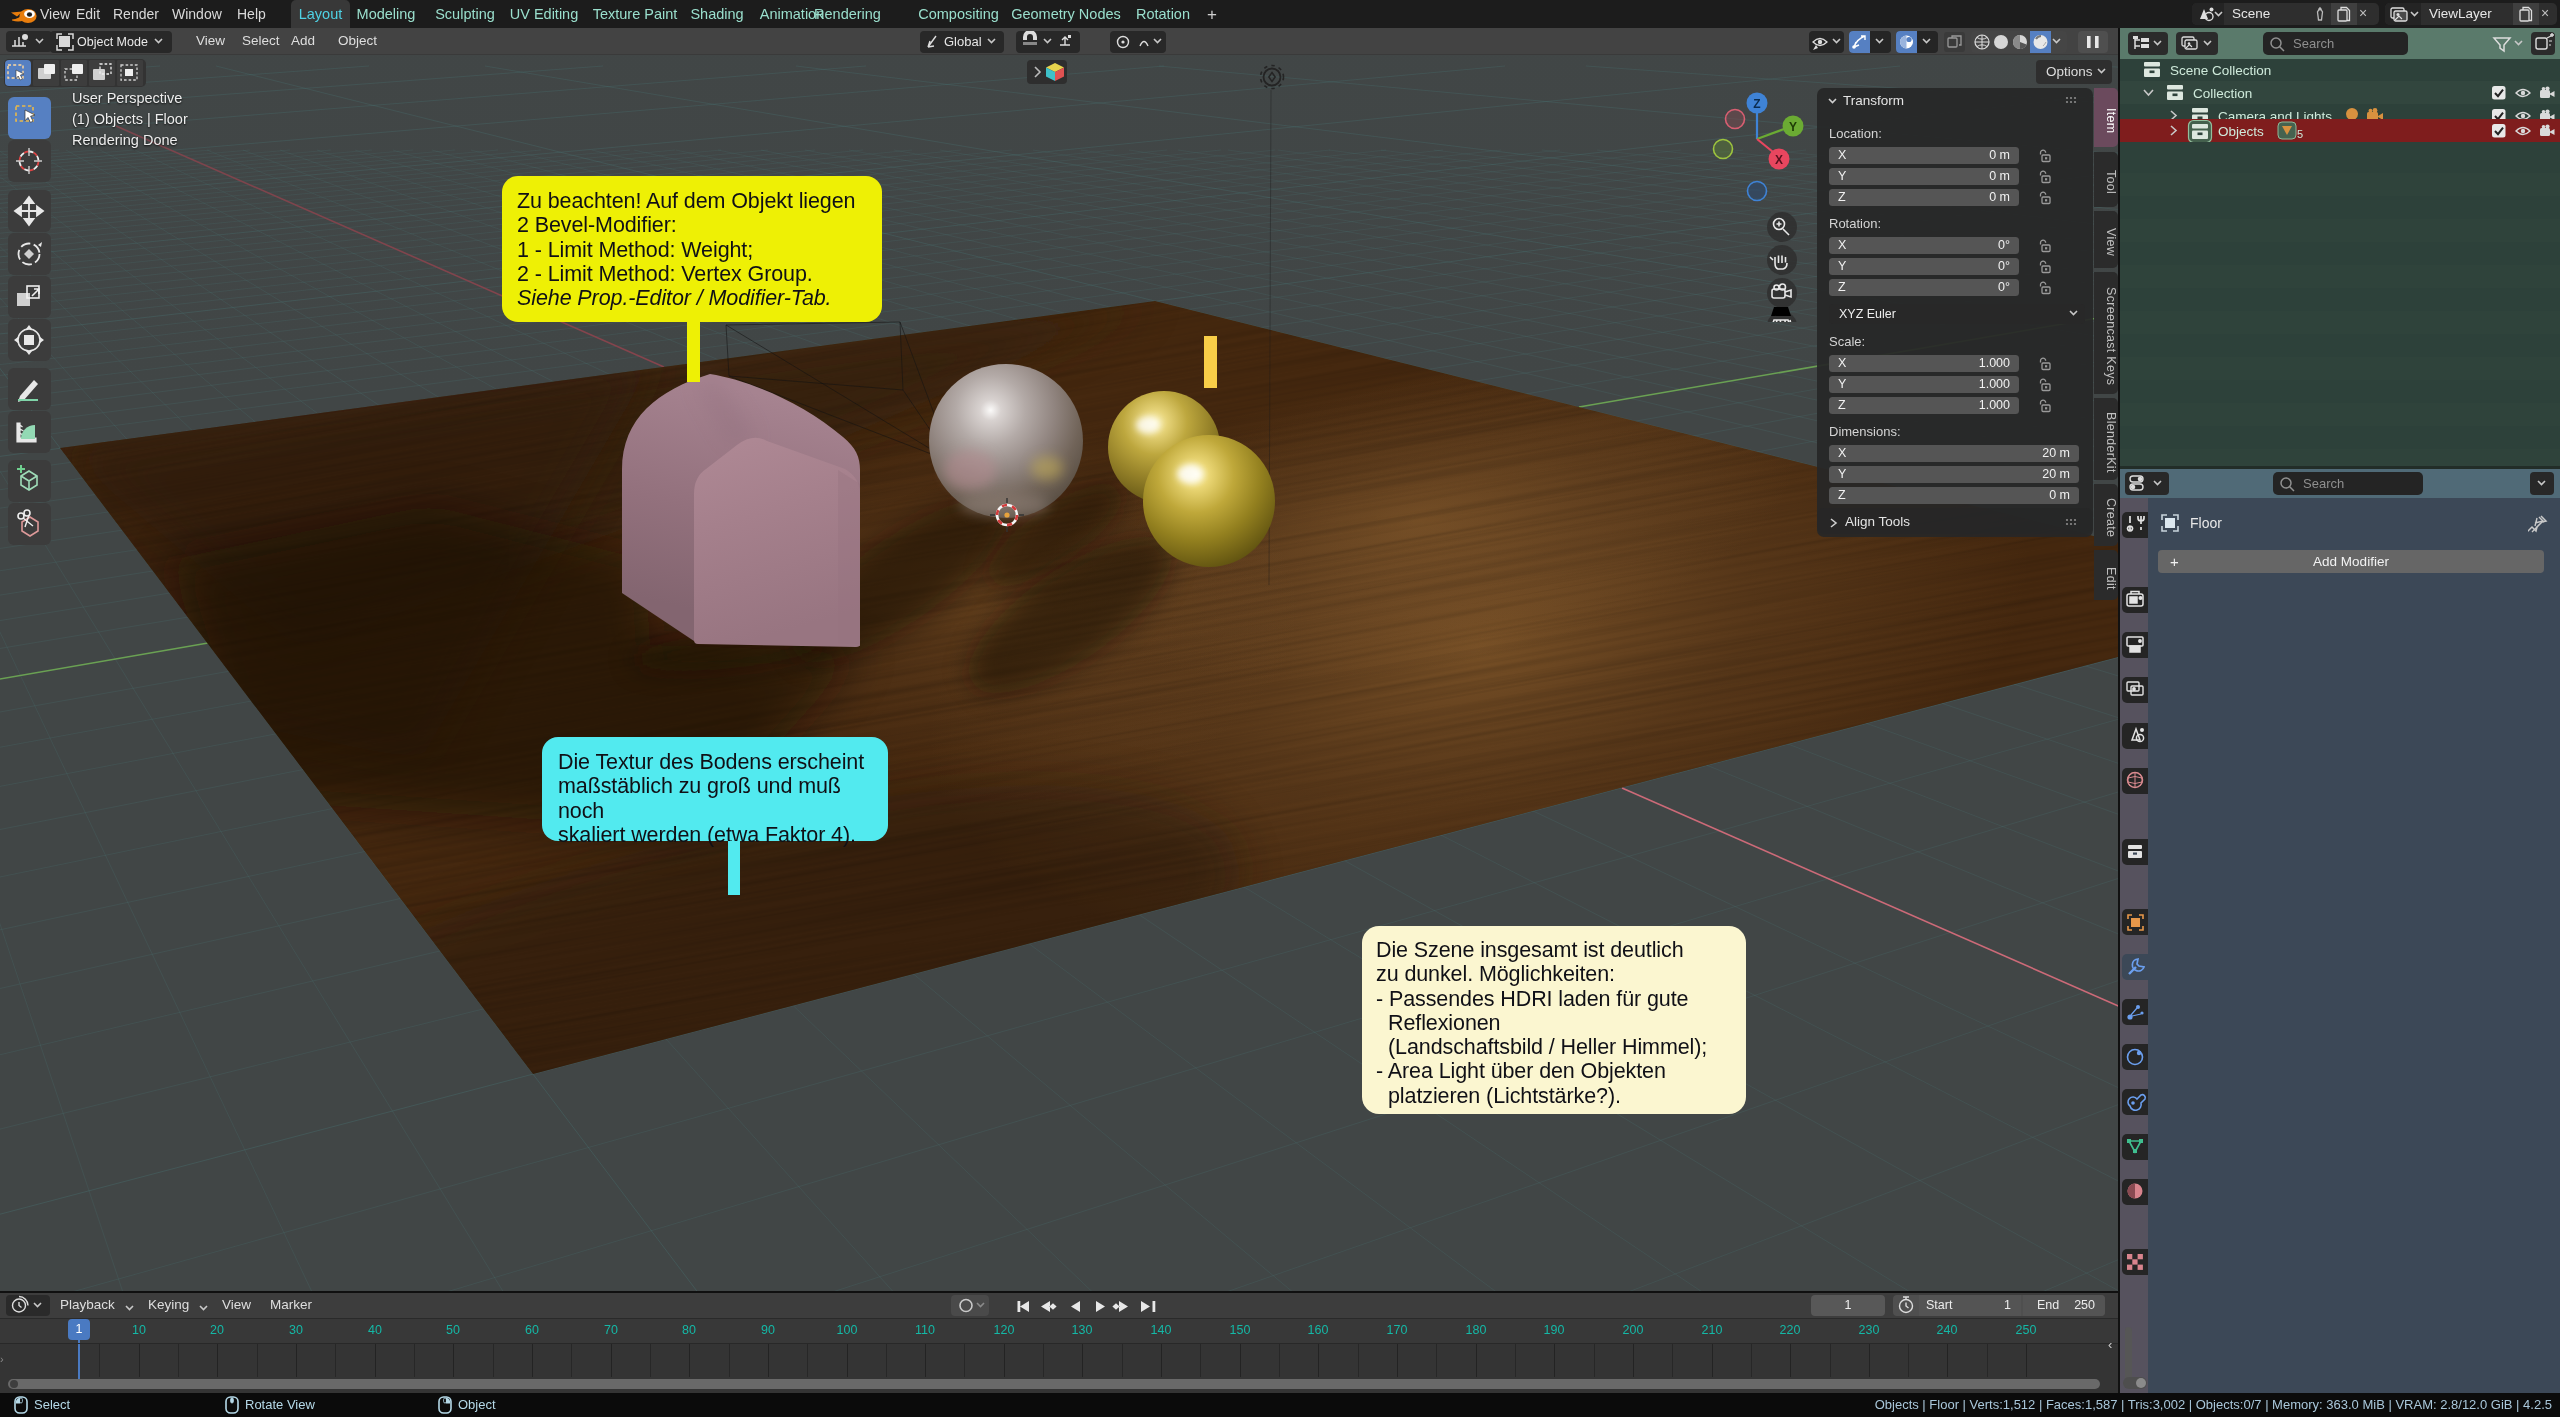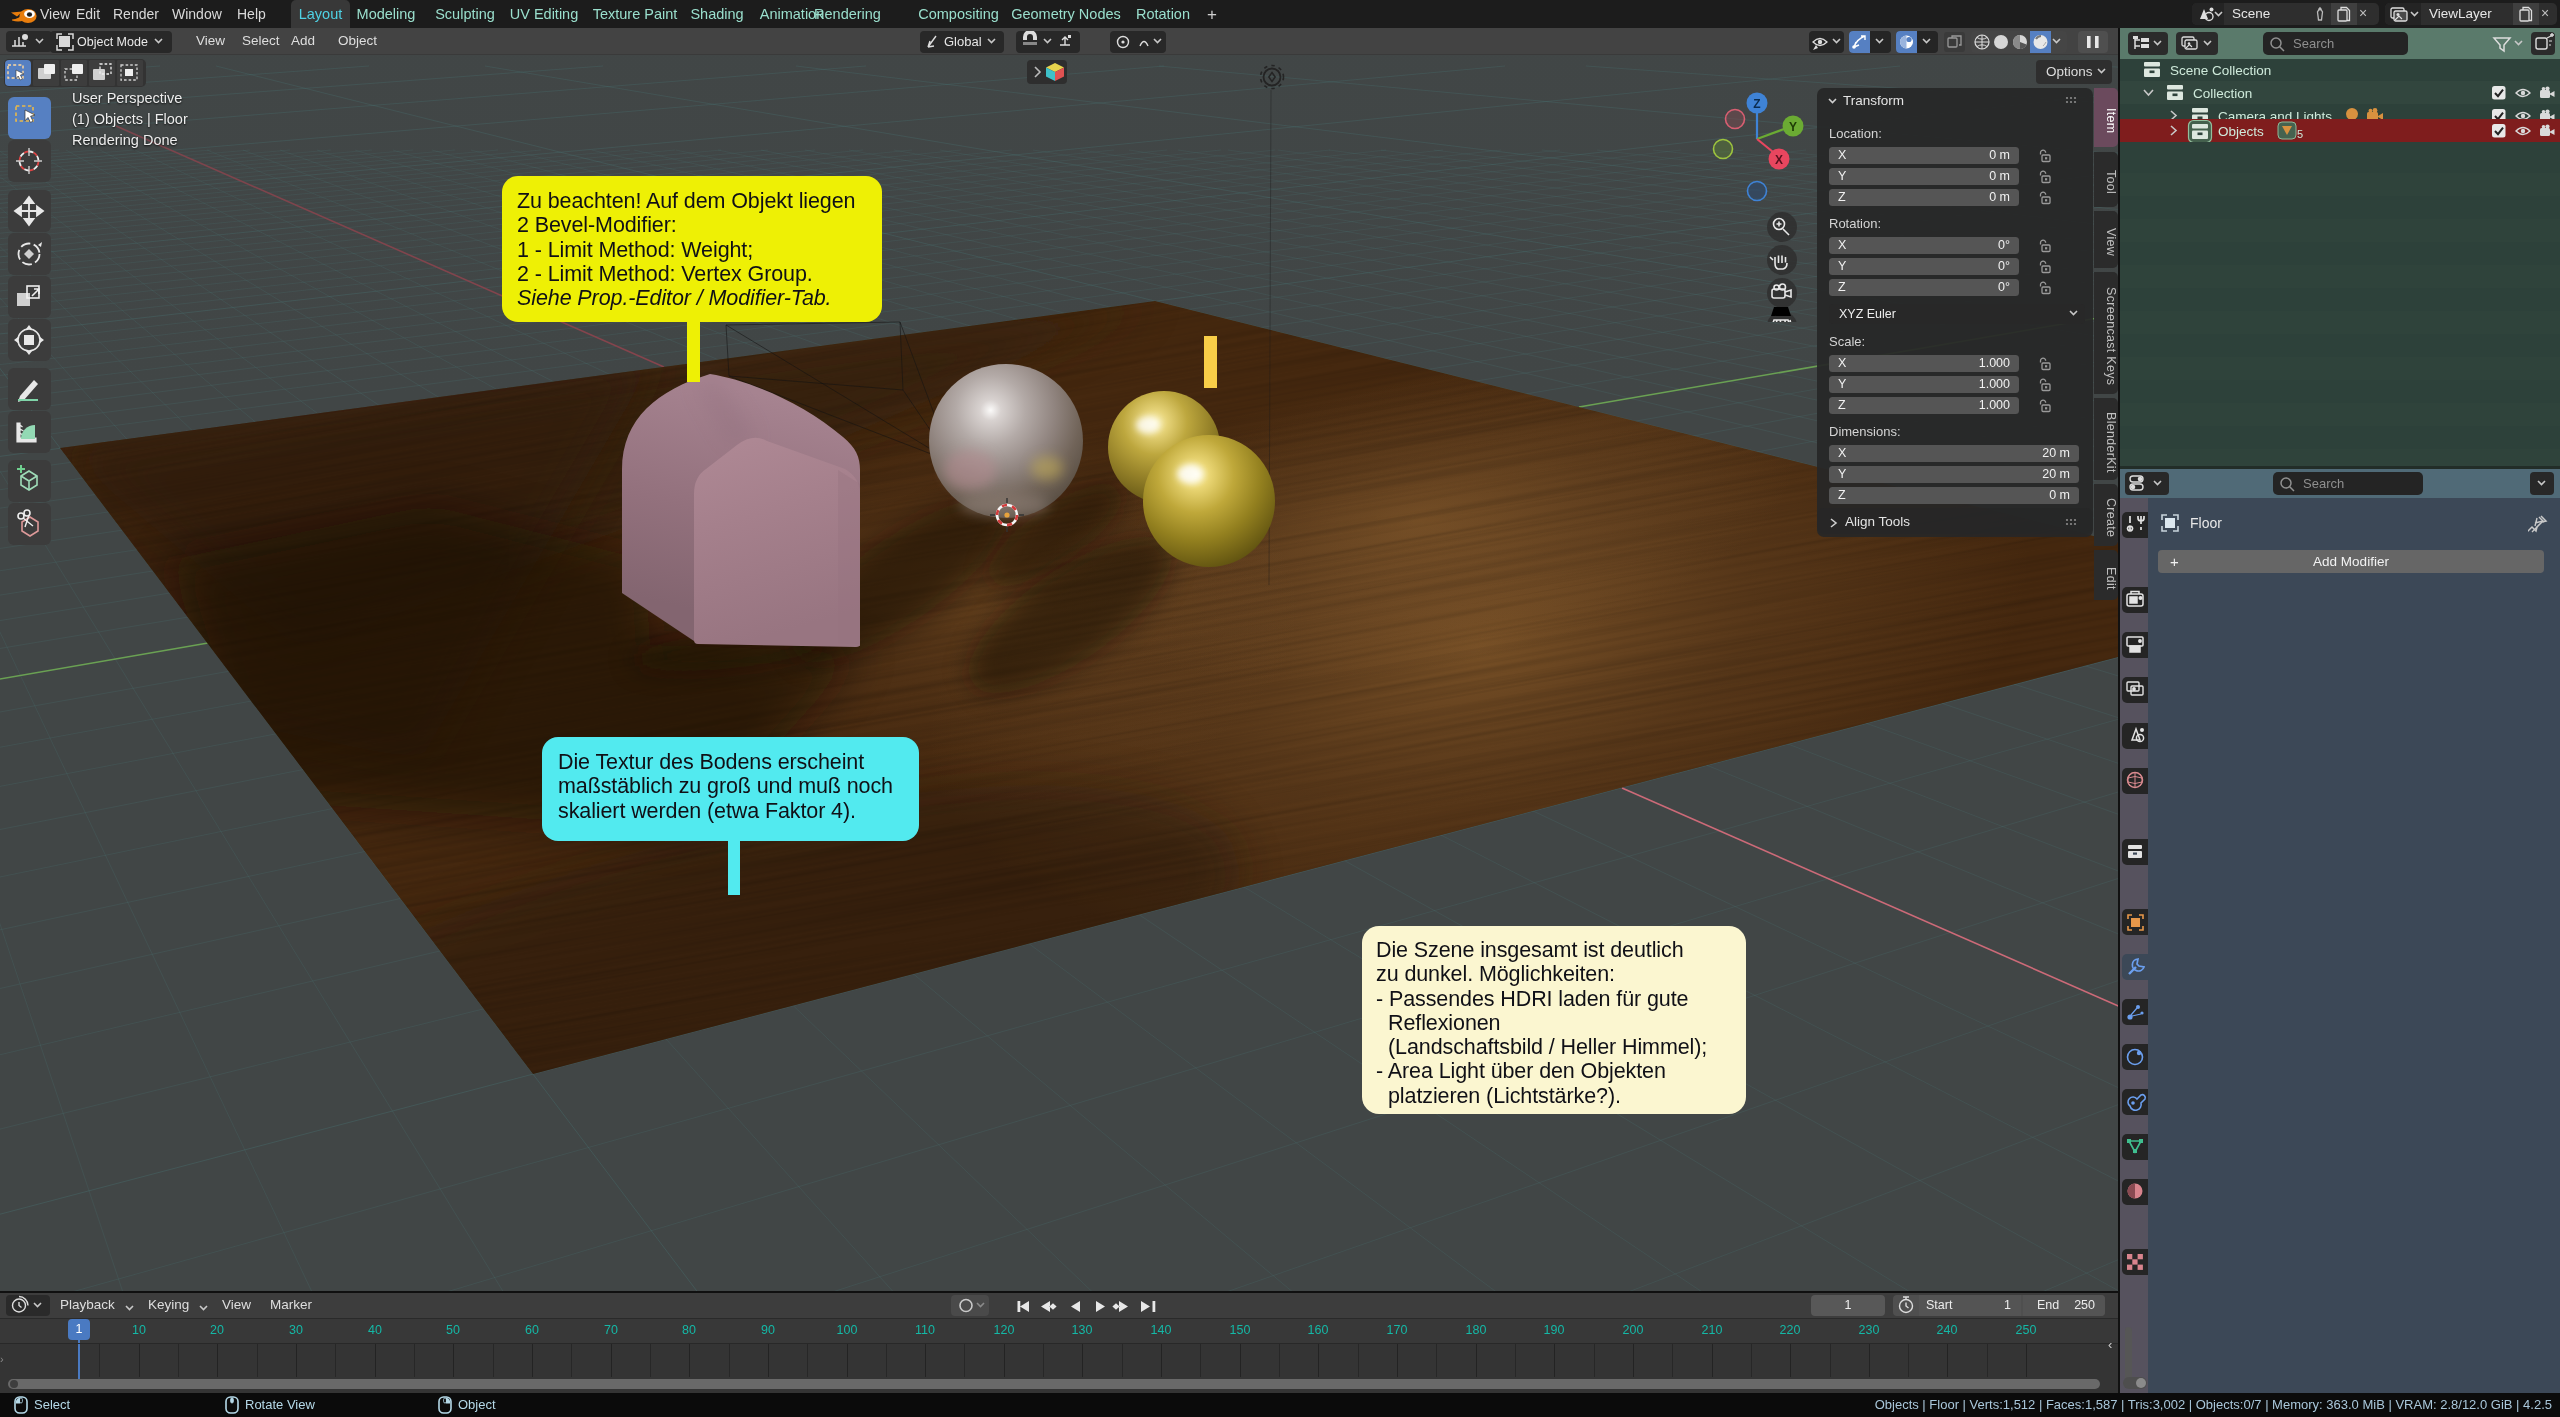--- a/index.html
+++ b/index.html
@@ -813,21 +813,21 @@
     <div class="ntab" style="top:60px;height:59px;background:#6b4a5d;color:#fff;padding-top:6px">Item</div>
     <div class="ntab" style="top:124px;height:55px;background:#2b2b2b;color:#c0c0c0;padding-top:6px">Tool</div>
     <div class="ntab" style="top:183px;height:57px;background:#2b2b2b;color:#c0c0c0;padding-top:6px">View</div>
     <div class="ntab" style="top:244px;height:122px;background:#2b2b2b;color:#c0c0c0;padding-top:6px">Screencast Keys</div>
     <div class="ntab" style="top:370px;height:82px;background:#2b2b2b;color:#c0c0c0;padding-top:6px">BlenderKit</div>
     <div class="ntab" style="top:456px;height:62px;background:#2b2b2b;color:#c0c0c0;padding-top:6px">Create</div>
     <div class="ntab" style="top:522px;height:50px;background:#2b2b2b;color:#c0c0c0;padding-top:6px">Edit</div>
 <div class="callout" style="left:502px;top:148px;width:380px;height:146px;background:#eef005;border-radius:16px;padding:13px 6px 0 15px">Zu beachten! Auf dem Objekt liegen<br>2 Bevel-Modifier:<br>1 - Limit Method: Weight;<br>2 - Limit Method: Vertex Group.<br><i>Siehe Prop.-Editor / Modifier-Tab.</i></div>
 <div class="abs" style="left:687px;top:294px;width:13px;height:60px;background:#eef005"></div>
 <div class="abs" style="left:1204px;top:308px;width:13px;height:52px;background:#f8ce48"></div>
-<div class="callout" style="left:542px;top:709px;width:377px;height:104px;background:#52eaef;border-radius:16px;padding:13px 6px 0 16px">Die Textur des Bodens erscheint<br>maßstäblich zu groß und muß noch<br>skaliert werden (etwa Faktor 4).</div>
+<div class="callout" style="left:542px;top:709px;width:346px;height:104px;background:#52eaef;border-radius:16px;padding:13px 6px 0 16px">Die Textur des Bodens erscheint<br>maßstäblich zu groß und muß noch<br>skaliert werden (etwa Faktor 4).</div>
 <div class="abs" style="left:728px;top:813px;width:12px;height:54px;background:#52eaef"></div>
 <div class="callout" style="left:1362px;top:898px;width:384px;height:188px;background:#fbf6d0;border-radius:17px;padding:12px 4px 0 14px">Die Szene insgesamt ist deutlich<br>zu dunkel. Möglichkeiten:<br>- Passendes HDRI laden für gute<br><span style="margin-left:12px">Reflexionen</span><br><span style="margin-left:12px">(Landschaftsbild / Heller Himmel);</span><br>- Area Light über den Objekten<br><span style="margin-left:12px">platzieren (Lichtstärke?).</span></div>
   </div>
 <div class="sep" style="left:0;top:1291px;width:2118px;height:2px"></div>
 <div id="tl">
 <div id="tlh">
  <div class="abs" style="left:6px;top:2px;width:44px;height:21px;background:#2a2a2a;border-radius:4px">
         <svg width="44" height="21" viewBox="0 0 44 21" style="">
           <circle cx="13" cy="10.5" r="6.5" fill="none" stroke="#ddd" stroke-width="1.4"></circle>
           <path d="M13 7 v3.5 l2.5 2" stroke="#ddd" stroke-width="1.4" fill="none"></path>

